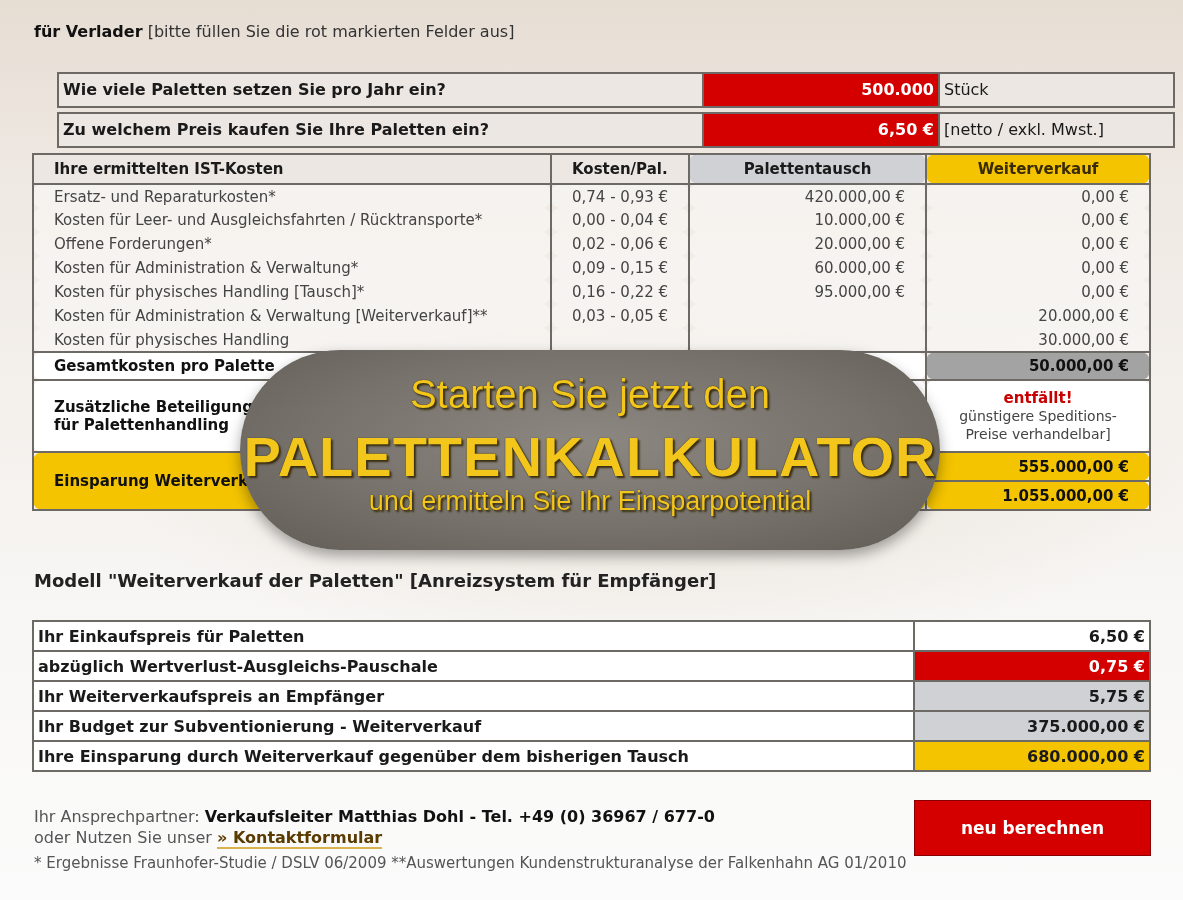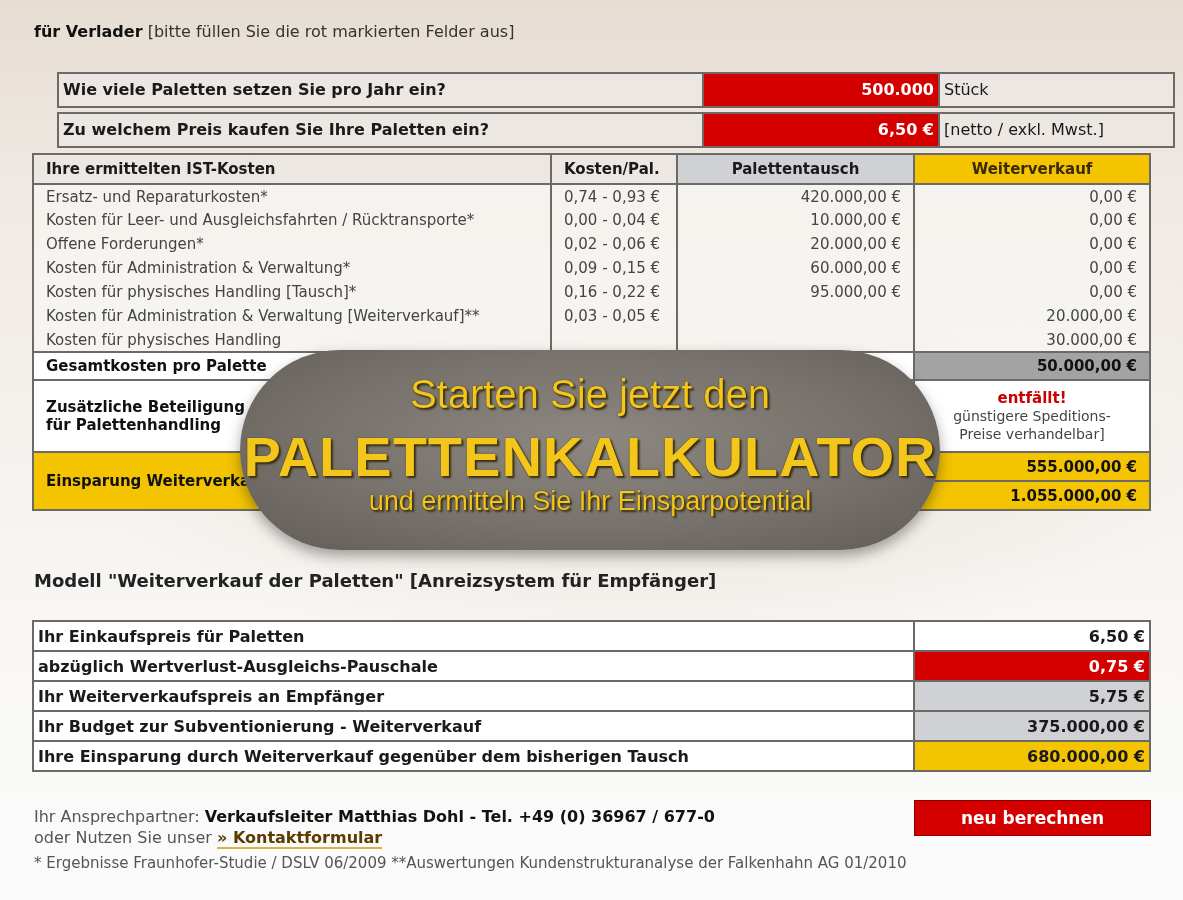--- a/index.html
+++ b/index.html
@@ -16,21 +16,21 @@
   .intro { position:absolute; left:34px; top:22px; font-size:16px; color:#333; }
   .intro b { color:#111; }
 
   .box { position:absolute; left:32px; width:1118px; border:2px solid #6d6a66; box-sizing:border-box; background:#ece7e2;margin-left:25px; }
   .qrow { height:32px; display:flex; font-size:16px; }
   .qrow .lbl { width:645px; padding:6px 4px; font-weight:bold; box-sizing:border-box; border-right:2px solid #6d6a66; }
   .qrow .val { width:234px; background:#d40000; color:#fff; text-align:right; font-weight:bold; padding:6px 4px; box-sizing:border-box; }
   .qrow .unit { flex:1; padding:6px 4px; box-sizing:border-box; border-left:2px solid #6d6a66; }
 
   table.cost { position:absolute; left:32px; top:153px; width:1119px; border-collapse:collapse; font-size:15px; }
-  table.cost td, table.cost th { padding:2px 12px; height:24px; box-sizing:border-box; white-space:nowrap; }
+  table.cost td, table.cost th { padding:2px 20px; height:24px; box-sizing:border-box; white-space:nowrap;border-radius:9px; }
   table.cost th { font-weight:bold; text-align:left; height:30px; border:2px solid #6d6a66; background:#ece7e2; }
   table.cost th.c3 { background:#cfd1d4; text-align:center; }
   table.cost th.c4 { background:#f4c400; text-align:center; color:#3a2a00;margin-top:36px; }
   table.cost td { border-left:2px solid #6d6a66; border-right:2px solid #6d6a66; background:rgba(248,246,243,0.7); color:#444; }
   table.cost td.num { text-align:right; }
   table.cost tr.total td { border-top:2px solid #6d6a66; border-bottom:2px solid #6d6a66; font-weight:bold; color:#111; background:#fff; height:28px; }
   table.cost tr.total td.yel { background:#a3a3a3; }
   table.cost tr.extra td { font-weight:bold; color:#111; background:#fff; height:72px; white-space:normal; border-bottom:2px solid #6d6a66; }
   table.cost tr.extra td.note { text-align:center; font-weight:normal; color:#444; font-size:14px; line-height:18px;margin-top:9px; }
   .red { color:#c80000; font-weight:bold; font-size:15px; }
@@ -55,21 +55,21 @@
   table.model td.v { width:236px; text-align:right; }
   table.model td.v.redbg { background:#d40000; color:#fff; }
   table.model td.v.grey { background:#cfd1d4; }
   table.model td.v.yel { background:#f4c400; }
 
   .contact { position:absolute; left:34px; top:806px; font-size:16px; color:#555; line-height:21px; }
   .contact b { color:#111; }
   .contact a { color:#5a3c00; font-weight:bold; text-decoration:none; border-bottom:2px solid #d8b24a; }
   .foot { position:absolute; left:34px; top:854px; font-size:15px; color:#555; }
   .btn {
-    position:absolute; left:914px; top:800px; width:237px; height:36px;
+    position:absolute; left:914px; top:800px; width:237px; height:56px;
     background:#d40000; color:#fff; font-size:17px; font-weight:bold;
     display:flex; align-items:center; justify-content:center;
     border:1px solid #8a0000; box-sizing:border-box;
   }
 </style>
 </head>
 <body>
 
 <div class="bgsweep"></div>
 

